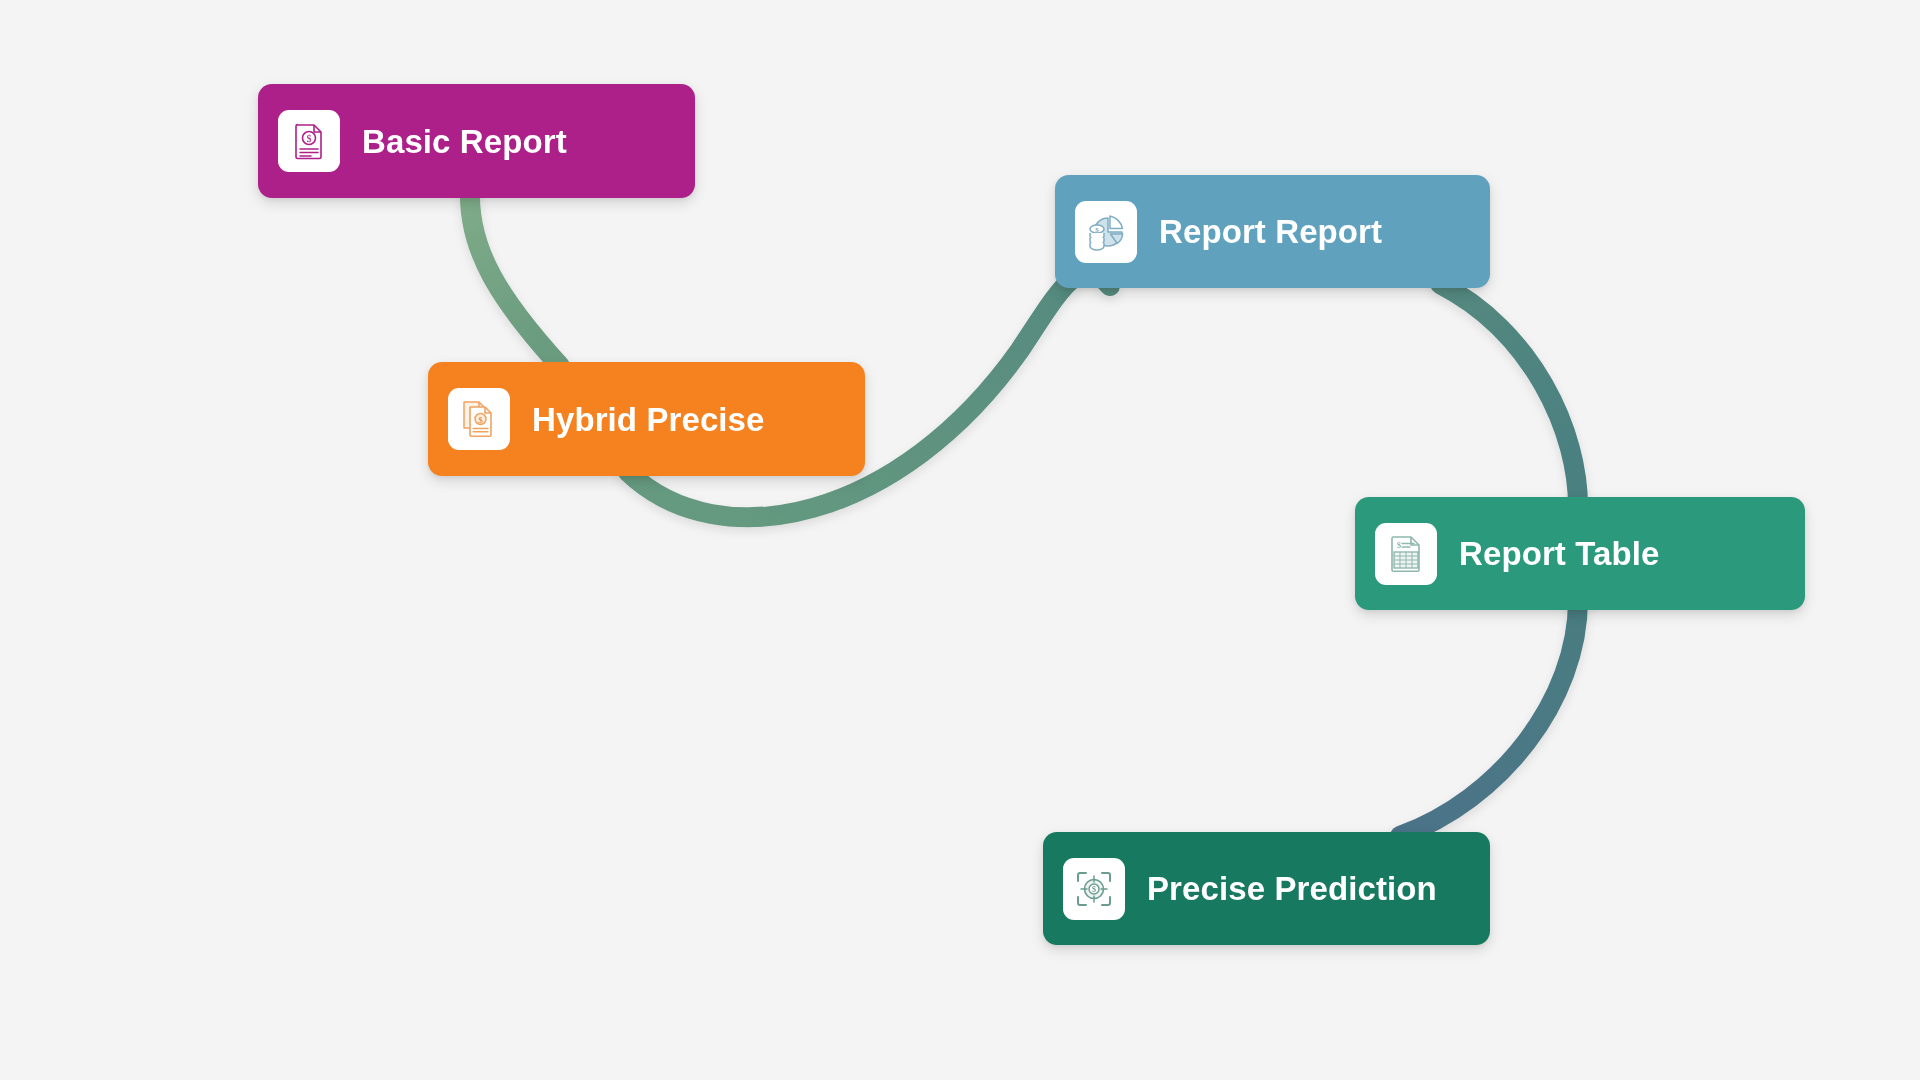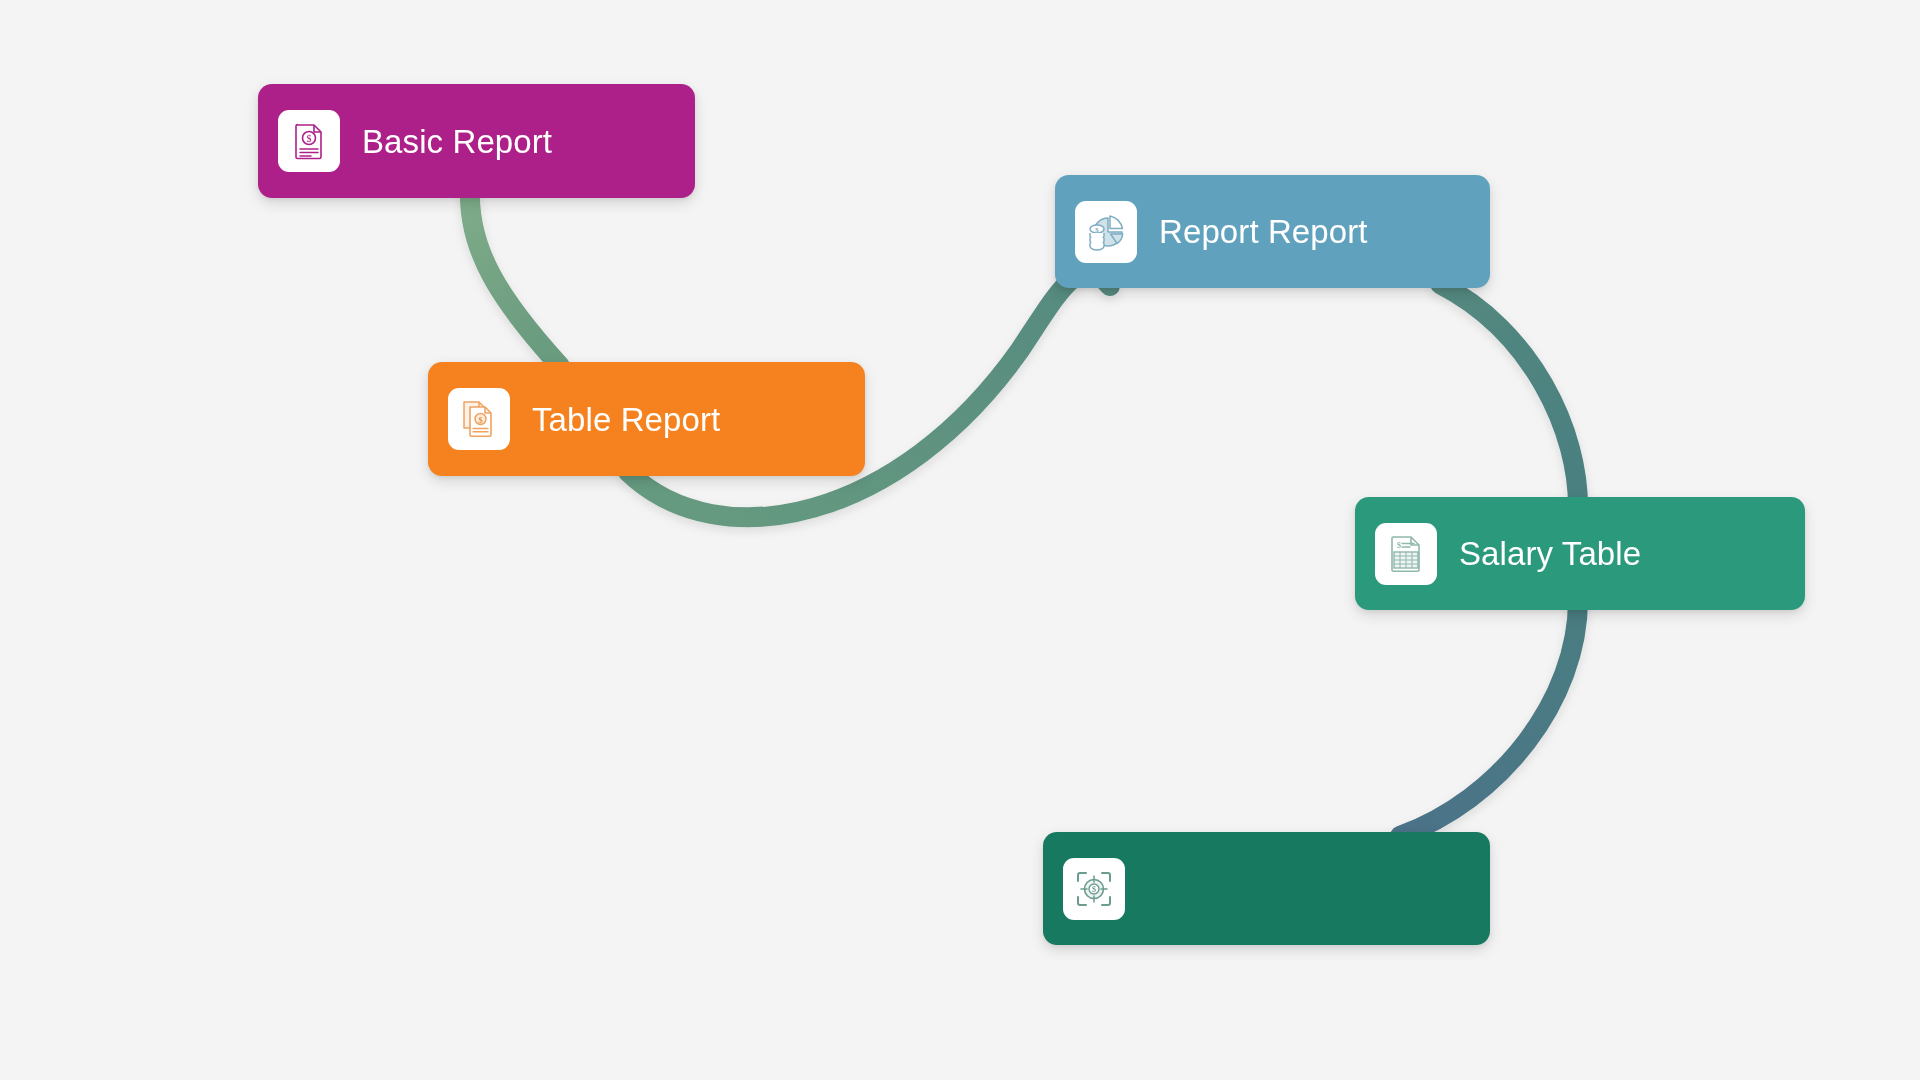--- a/index.html
+++ b/index.html
@@ -51,21 +51,21 @@
     align-items: center;
     justify-content: center;
     margin-right: 22px;
   }
   .node-icon-box svg {
     display: block;
   }
   .node-label {
     color: #ffffff;
     font-size: 33px;
-    font-weight: 400;
+    font-weight: 700;
     letter-spacing: 0.1px;
     white-space: nowrap;
     line-height: 1;
   }
 </style>
 </head>
 <body>
 
 <div id="canvas">
 
@@ -124,21 +124,21 @@
         <path d="M5 3 h15 l6 6 v20 h-21 z" fill="#fdf2e8" stroke="#f0a261" stroke-width="1.5" stroke-linejoin="round"></path>
         <path d="M20 3 v6 h6" fill="none" stroke="#f0a261" stroke-width="1.5" stroke-linejoin="round"></path>
         <path d="M11 8 h15 l6 6 v22 a1.2 1.2 0 0 1 -1.2 1.2 h-18.6 a1.2 1.2 0 0 1 -1.2 -1.2 z" fill="#ffffff" stroke="#f0a261" stroke-width="1.6" stroke-linejoin="round"></path>
         <path d="M26 8 v6 h6" fill="none" stroke="#f0a261" stroke-width="1.6" stroke-linejoin="round"></path>
         <circle cx="21.5" cy="20" r="5.5" fill="#fdeedd" stroke="#f0a261" stroke-width="1.5"></circle>
         <text x="21.5" y="23.6" font-size="9" font-family="'Liberation Serif', serif" fill="#e07c22" text-anchor="middle">$</text>
         <line x1="14" y1="29.5" x2="29" y2="29.5" stroke="#f0a261" stroke-width="1.4" stroke-linecap="round"></line>
         <line x1="14" y1="32.8" x2="29" y2="32.8" stroke="#f0a261" stroke-width="1.4" stroke-linecap="round"></line>
       </svg>
     </span>
-    <span class="node-label">Table Report</span>
+    <span class="node-label">Hybrid Precise</span>
   </div>
 
   <div class="node" style="left:1055px; top:175px; width:435px; height:113px; background:#60a2bd;">
     <span class="node-icon-box">
       <svg width="40" height="40" viewBox="0 0 40 40">
         <path d="M22 6 a14 14 0 1 0 14 14 h-14 z" fill="#cfe2ea" stroke="#7fadc2" stroke-width="1.5" stroke-linejoin="round"></path>
         <path d="M24 4 a16 16 0 0 1 12.5 12.5 h-12.5 z" fill="#ffffff" stroke="#7fadc2" stroke-width="1.5" stroke-linejoin="round"></path>
         <path d="M24.5 22 h12.2 a13 13 0 0 1 -5.5 9.5 z" fill="#cfe2ea" stroke="#7fadc2" stroke-width="1.5" stroke-linejoin="round"></path>
         <ellipse cx="11" cy="17" rx="7" ry="4" fill="#ffffff" stroke="#7fadc2" stroke-width="1.5"></ellipse>
         <text x="11" y="19.6" font-size="7" font-family="'Liberation Serif', serif" fill="#5d93ad" text-anchor="middle">$</text>
@@ -160,34 +160,35 @@
         <line x1="16" y1="13" x2="24" y2="13" stroke="#8fb8ad" stroke-width="1.4" stroke-linecap="round"></line>
         <rect x="8" y="18" width="24" height="16" fill="#eef4f2" stroke="#8fb8ad" stroke-width="1.4"></rect>
         <line x1="8" y1="22" x2="32" y2="22" stroke="#8fb8ad" stroke-width="1"></line>
         <line x1="8" y1="26" x2="32" y2="26" stroke="#8fb8ad" stroke-width="1"></line>
         <line x1="8" y1="30" x2="32" y2="30" stroke="#8fb8ad" stroke-width="1"></line>
         <line x1="14" y1="18" x2="14" y2="34" stroke="#8fb8ad" stroke-width="1"></line>
         <line x1="20" y1="18" x2="20" y2="34" stroke="#8fb8ad" stroke-width="1"></line>
         <line x1="26" y1="18" x2="26" y2="34" stroke="#8fb8ad" stroke-width="1"></line>
       </svg>
     </span>
-    <span class="node-label">Salary Table</span>
+    <span class="node-label">Report Table</span>
   </div>
 
   <div class="node" style="left:1043px; top:832px; width:447px; height:113px; background:#17795f;">
     <span class="node-icon-box">
       <svg width="40" height="40" viewBox="0 0 40 40">
         <path d="M4 12 v-6 a2 2 0 0 1 2 -2 h6" fill="none" stroke="#6a9c90" stroke-width="2" stroke-linecap="round" stroke-linejoin="round"></path>
         <path d="M28 4 h6 a2 2 0 0 1 2 2 v6" fill="none" stroke="#6a9c90" stroke-width="2" stroke-linecap="round" stroke-linejoin="round"></path>
         <path d="M36 28 v6 a2 2 0 0 1 -2 2 h-6" fill="none" stroke="#6a9c90" stroke-width="2" stroke-linecap="round" stroke-linejoin="round"></path>
         <path d="M12 36 h-6 a2 2 0 0 1 -2 -2 v-6" fill="none" stroke="#6a9c90" stroke-width="2" stroke-linecap="round" stroke-linejoin="round"></path>
         <circle cx="20" cy="20" r="9.5" fill="#eef3f1" stroke="#6a9c90" stroke-width="1.6"></circle>
         <circle cx="20" cy="20" r="5" fill="#ffffff" stroke="#6a9c90" stroke-width="1.4"></circle>
         <text x="20" y="23.3" font-size="8" font-family="'Liberation Serif', serif" fill="#4f8478" text-anchor="middle">$</text>
         <line x1="20" y1="7" x2="20" y2="13" stroke="#6a9c90" stroke-width="1.5" stroke-linecap="round"></line>
         <line x1="20" y1="27" x2="20" y2="33" stroke="#6a9c90" stroke-width="1.5" stroke-linecap="round"></line>
         <line x1="7" y1="20" x2="13" y2="20" stroke="#6a9c90" stroke-width="1.5" stroke-linecap="round"></line>
         <line x1="27" y1="20" x2="33" y2="20" stroke="#6a9c90" stroke-width="1.5" stroke-linecap="round"></line>
       </svg>
     </span>
+    <span class="node-label">Precise Prediction</span>
   </div>
 
 </div>
 
 </body></html>

